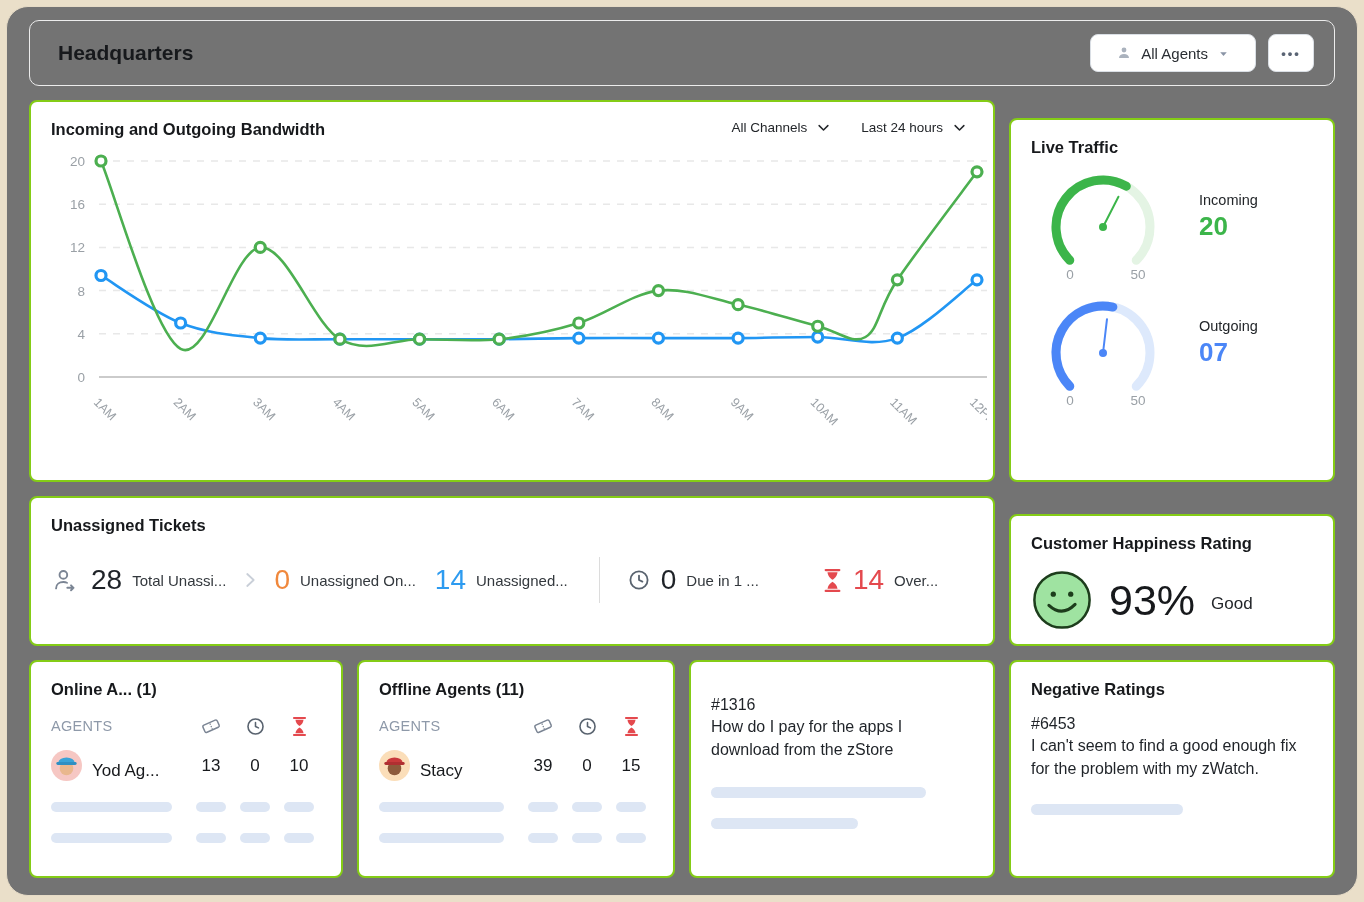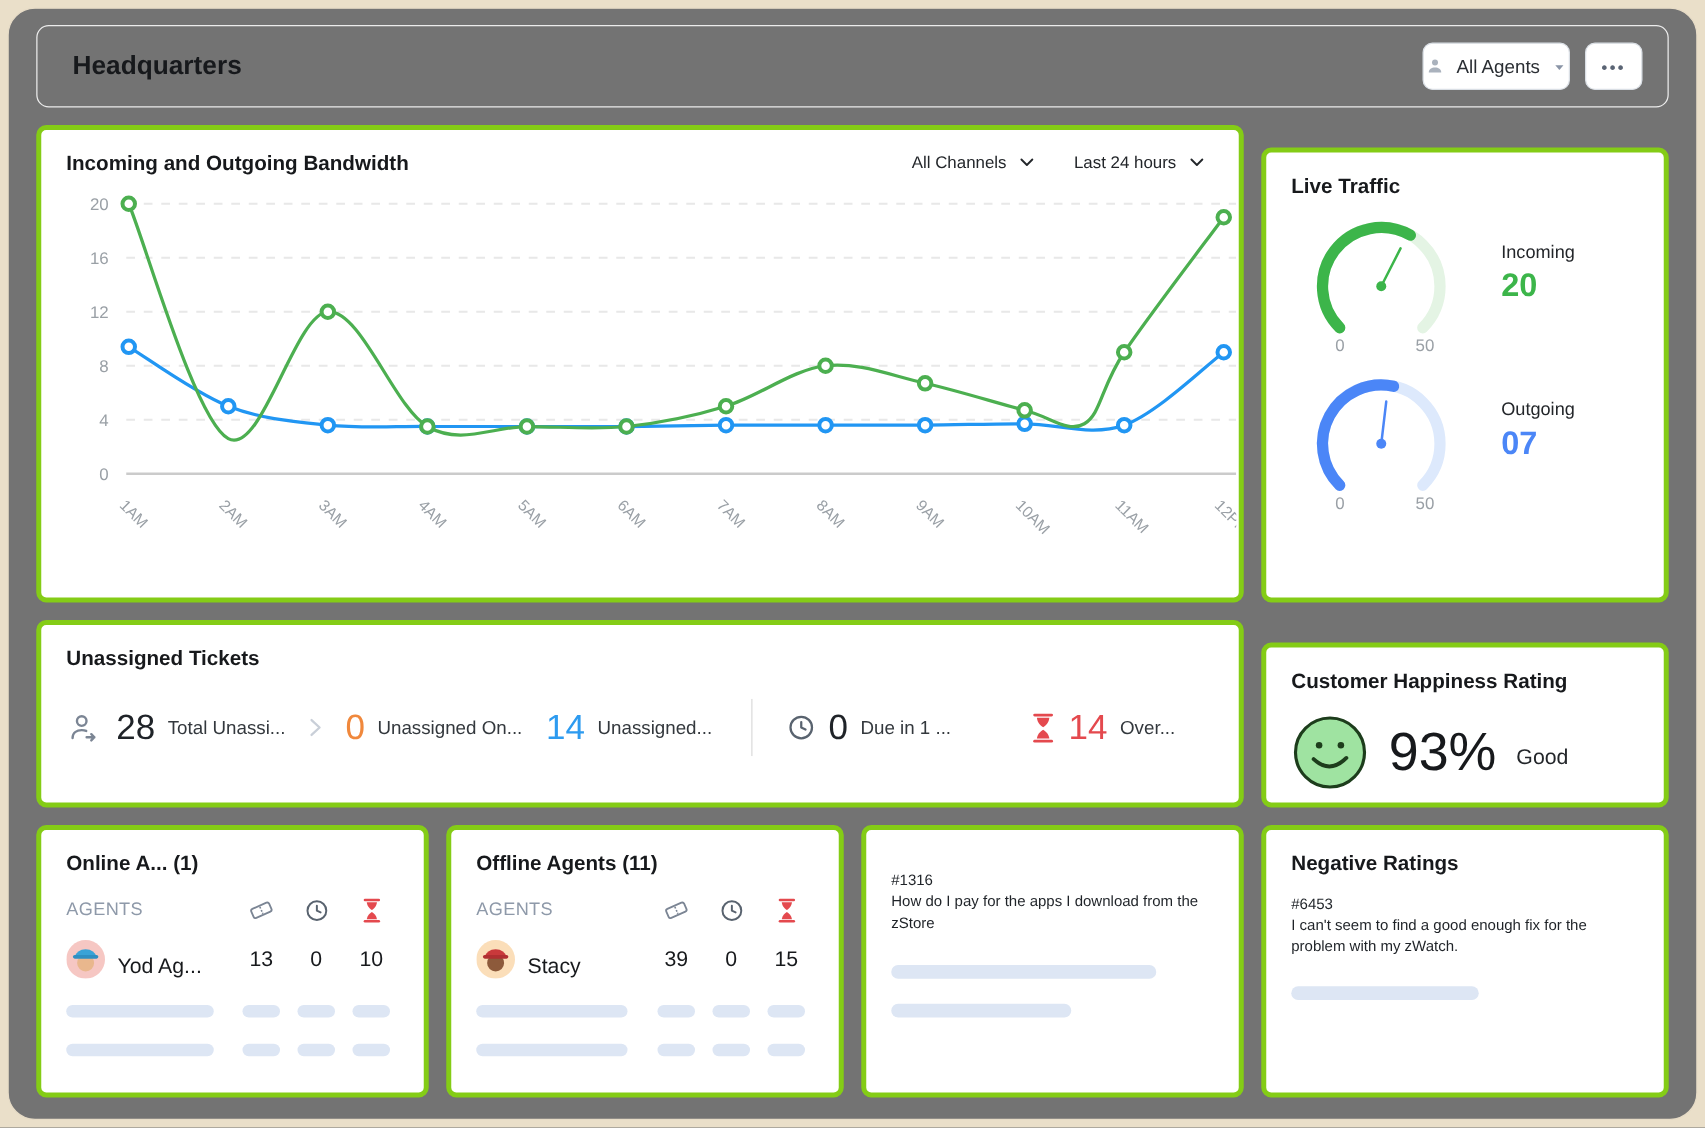--- a/index.html
+++ b/index.html
@@ -17,32 +17,32 @@
   
   .header-card {
     margin:13px 22px 14px; height:66px;
     border:1px solid #ececec; border-radius:10px;
     display:flex; align-items:center; padding:0 20px 0 28px;
   }
   .page-title { font-size:21px; font-weight:700; color:#17191c; flex:1; }
   .btn {
     display:flex; align-items:center; gap:9px;
     border:1px solid #dadfe5; border-radius:8px; background:#fff;
-    height:38px; padding:0 1px; font-size:15px; color:#2a2e33; cursor:pointer;
+    height:38px; padding:0 25px; font-size:15px; color:#2a2e33; cursor:pointer;
   }
   .btn + .btn { margin-left:12px; }
   .more-btn { justify-content:center; width:46px; color:#5a6474; font-size:13px; letter-spacing:2px; font-weight:700; padding:0; }
   
   .grid {
     margin:0 22px; display:grid;
     grid-template-columns:314px 318px 306px 1fr;
     grid-template-rows:382px 150px 218px;
     gap:14px;
   }
-  .card { background:#fff; border:4px solid #84cc16; border-radius:8px; padding:18px 20px; overflow:hidden; }
+  .card { background:#fff; border:2px solid #84cc16; border-radius:8px; padding:18px 20px; overflow:hidden; }
   .card-title { font-size:16.5px; font-weight:700; color:#17191c; }
   .span3 { grid-column:1 / 4; }
   .col4 { grid-column:4;margin-top:18px; }
   
   .chart-head { display:flex; align-items:flex-start; }
   .chart-head .card-title { flex:1; }
   .filters { display:flex; gap:30px; margin-right:6px; }
   .filter { display:flex; align-items:center; gap:9px; font-size:13.5px; color:#23262a; cursor:pointer; }
   
   .gauge-row { display:flex; align-items:center; margin-top:6px; }
@@ -66,21 +66,21 @@
   .tbl-head .cicon { justify-self:center; }
   .tbl-row { margin-top:13px; font-size:17px; color:#17191c; }
   .agent-cell { display:flex; align-items:flex-end; gap:10px; overflow:hidden; }
   .agent-name { white-space:nowrap; overflow:hidden; text-overflow:ellipsis; }
   .num-cell { justify-self:center; }
   .skel-row { margin-top:21px; }
   .pill { height:10px; border-radius:5px; background:#dde6f4; }
   .pill.wide { width:88%; }
   .pill.short { width:30px; justify-self:center; }
   
-  .ticket-body { margin-top:14px; font-size:12px; line-height:1.4; color:#1f2328; }
+  .ticket-body { margin-top:14px; font-size:16px; line-height:1.4; color:#1f2328; }
   .bar { height:11px; border-radius:6px; background:#dde6f4; }
   svg { display:block; }
 </style>
 </head>
 <body>
 
 <div class="page">
 
   <div class="header-card">
     <div class="page-title">Headquarters</div>

